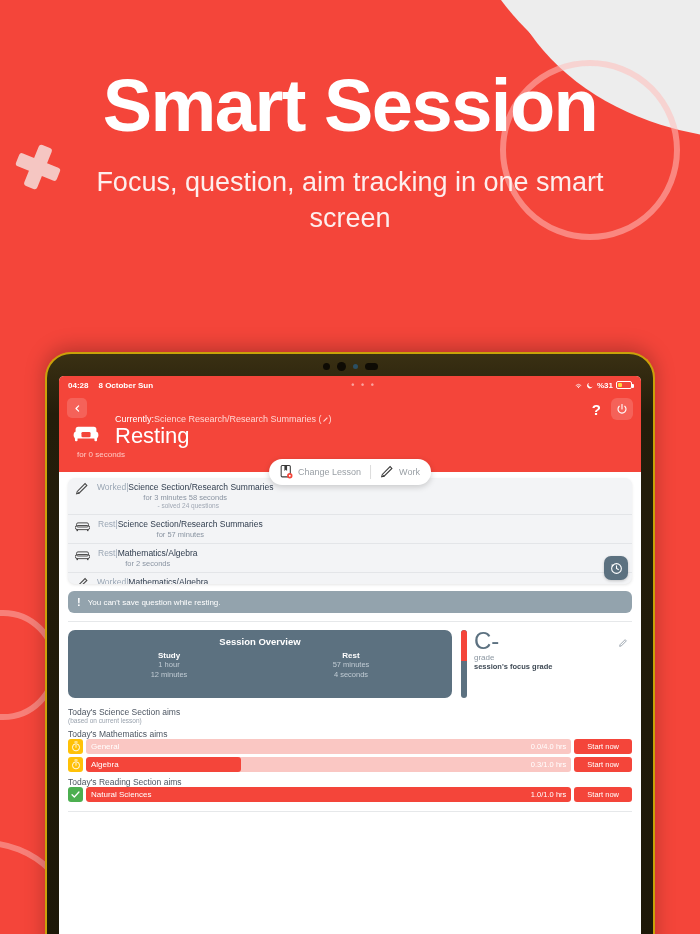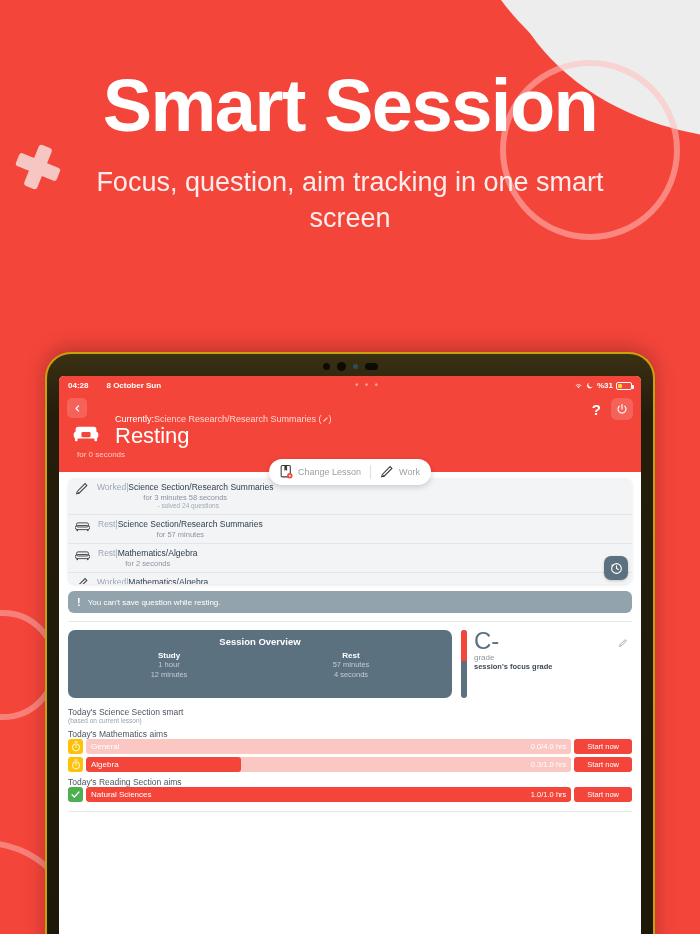--- a/index.html
+++ b/index.html
@@ -114,23 +114,23 @@
   
   .statusbar {
     height: 18px;
     background: #f4453a;
     display: flex; align-items: center;
     padding: 0 9px;
     color: #ffffff;
     font-size: 8px;
     font-weight: bold;
   }
-  .sb-left { display: flex; gap: 18px; align-items: flex-end; }
+  .sb-left { display: flex; gap: 10px; align-items: flex-end; }
   .sb-center { flex: 1; text-align: center; letter-spacing: 2px; color: #fca39d; font-size: 9px; }
-  .sb-right { display: flex; gap: 3px; align-items: flex-end; }
+  .sb-right { display: flex; gap: 3px; align-items: flex-start; }
   .batt {
     width: 16px; height: 8px; border: 1px solid #ffffff; border-radius: 2px;
     position: relative; display: inline-block;
   }
   .batt:after { content: ""; position: absolute; right: -3px; top: 2px; width: 2px; height: 4px; background: #ffffff; border-radius: 0 1px 1px 0; }
   .batt-fill { position: absolute; left: 1px; top: 1px; bottom: 1px; width: 31%; background: #ffd43b; border-radius: 1px; }
 
   
   .app-header {
     position: relative;
@@ -486,21 +486,21 @@
               <div class="grade-sub1">grade</div>
               <div class="grade-sub2">session's focus grade</div>
             </div>
             <svg class="edit-pencil" width="10" height="10" viewBox="0 0 24 24">
               <path d="M4 20l4-1L20 7l-3-3L5 16l-1 4z" fill="none" stroke="#8b96a1" stroke-width="2"></path>
             </svg>
           </div>
         </div>
 
         <div class="aims" id="aims-container">
-            <div class="aims-head">Today's Science Section smart</div>
+            <div class="aims-head">Today's Science Section aims</div>
             <div class="aims-sub">(based on current lesson)</div>
             <div class="aims-head">Today's Mathematics aims</div>
             <div class="aim-row">
               <div class="aim-badge badge-timer">
                 <svg width="10" height="11" viewBox="0 0 24 26">
                   <rect x="8" y="1" width="8" height="2.6" rx="1" fill="#fff"></rect>
                   <circle cx="12" cy="15" r="8.5" fill="none" stroke="#fff" stroke-width="2.2"></circle>
                   <path d="M12 10v5" stroke="#fff" stroke-width="2" stroke-linecap="round"></path>
                 </svg>
               </div>

